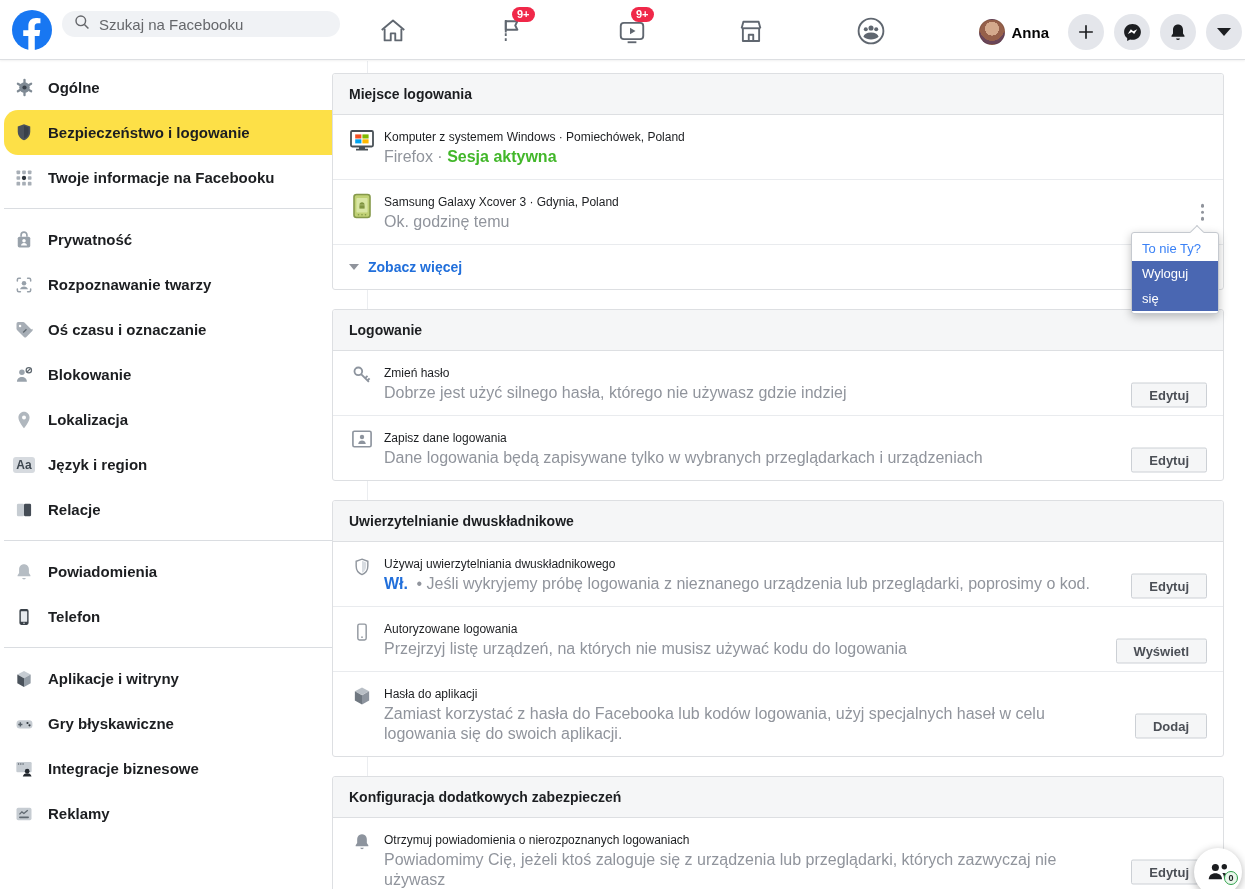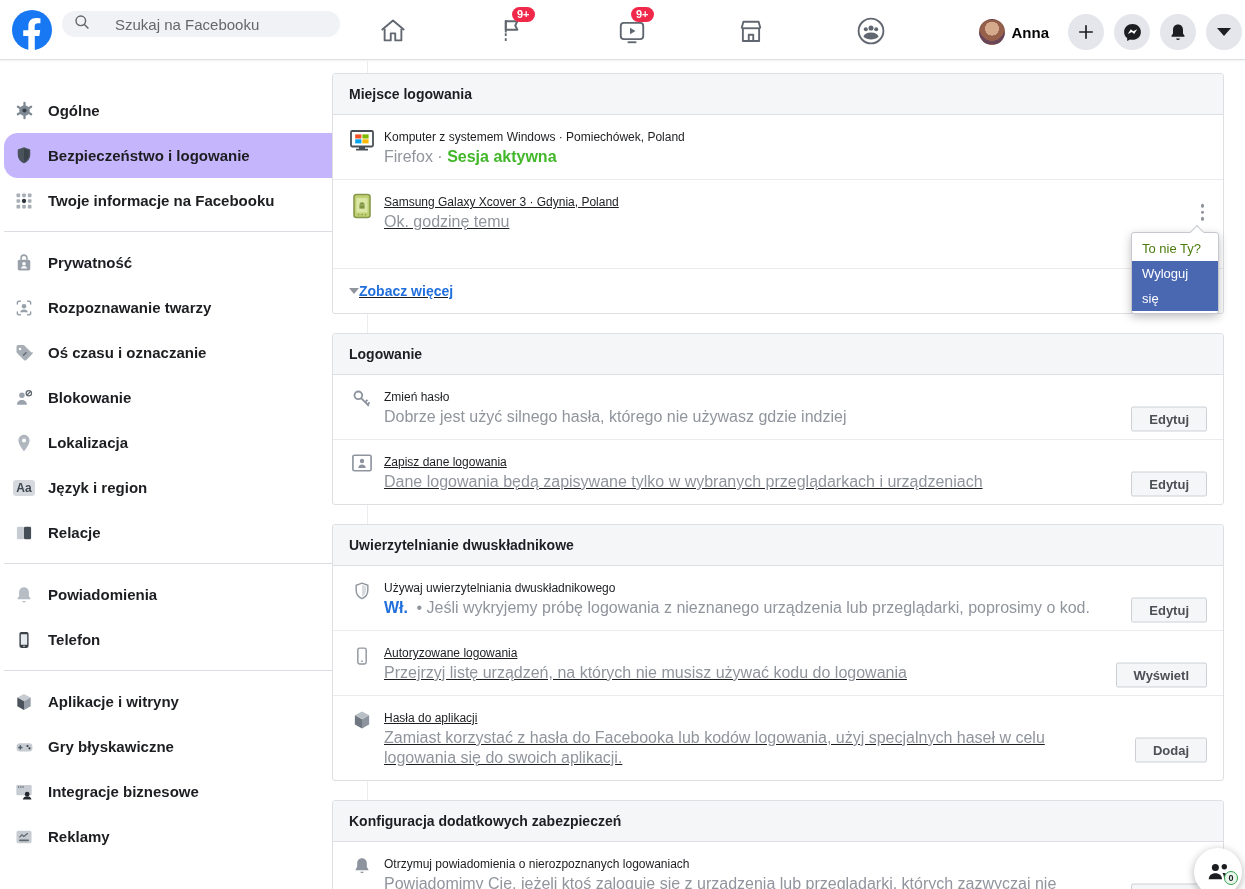--- a/index.html
+++ b/index.html
@@ -4,21 +4,21 @@
 <style>
   * { box-sizing: border-box; margin: 0; padding: 0; }
   html,body { width:1245px; height:889px; overflow:hidden; background:#fff;
     font-family:"Liberation Sans","DejaVu Sans",sans-serif; color:#1c1e21; }
 
   
   .topbar { position:fixed; top:0; left:0; width:1245px; height:60px; background:#fff;
     border-bottom:1px solid #dddfe2; box-shadow:0 1px 2px rgba(0,0,0,.06); z-index:50; }
   .fb-logo { position:absolute; left:12px; top:10px; width:40px; height:40px; cursor:pointer; }
   .search-pill { position:absolute; left:62px; top:11px; width:278px; height:26px;
-    background:#f0f2f5; border-radius:19px; display:flex; align-items:center; padding-left:12px; gap:25px; }
+    background:#f0f2f5; border-radius:19px; display:flex; align-items:center; padding-left:12px; gap:9px; }
   .search-pill input { border:none; outline:none; background:transparent; font-size:15px; width:220px;
     font-family:inherit; color:#050505; }
   .search-pill input::placeholder { color:#65676b; }
   .nav-ic { position:absolute; top:15px; width:32px; height:32px; display:flex; align-items:center;
     justify-content:center; cursor:pointer; }
   .nav-badge { position:absolute; top:-8px; left:15px; background:#f02849; color:#fff; font-size:11px;
     font-weight:700; line-height:15px; padding:0 5px; border-radius:9px; }
   .topright { position:absolute; right:0; top:0; height:64px; display:flex; align-items:center;
     gap:10px; padding-right:3px; }
   .me { display:flex; align-items:center; gap:7px; margin-right:9px; cursor:pointer; }
@@ -26,60 +26,60 @@
     background:radial-gradient(circle at 50% 36%, #d4a98c 0 35%, #96604a 36% 62%, #6b4658 63%);
     border:1px solid rgba(0,0,0,.1); }
   .me-name { font-size:15px; font-weight:700; color:#050505; }
   .circle-btn { width:36px; height:36px; border-radius:50%; background:#e4e6eb; display:flex;
     align-items:center; justify-content:center; cursor:pointer; }
   .tri-down { width:0; height:0; border-left:7px solid transparent; border-right:7px solid transparent;
     border-top:8px solid #1c1e21; }
 
   
   .sidebar { position:fixed; top:61px; left:0; width:368px; bottom:0; background:#fff;
-    border-right:1px solid #ebedf0; padding-top:27px; }
+    border-right:1px solid #ebedf0; padding-top:4px; }
   .s-item { height:45px; display:flex; align-items:center; gap:12px; margin:0 16px 0 4px;
     padding:0 8px; border-radius:6px; cursor:pointer; }
-  .s-item.selected { background:#c4b5fd;border-radius:14px; }
+  .s-item.selected { background:#fde047;border-radius:14px; }
   .s-ic { width:24px; display:flex; justify-content:center; align-items:center; }
   .s-label { font-size:15px; font-weight:700; color:#1c1e21; white-space:nowrap; }
   .s-div { height:1px; background:#dadde1; margin:8px 16px 8px 4px; }
   .aa-badge { background:#d6dadf; color:#3e4750; font-size:12px; font-weight:700; border-radius:3px;
     padding:1px 3px; }
 
   
   .main { position:absolute; left:332px; top:73px; width:892px; }
   .card { border:1px solid #dddfe2; border-radius:3px; margin-bottom:19px; background:#fff; position:relative; }
   .card-h { background:#f5f6f7; border-bottom:1px solid #dddfe2; padding:12px 16px; font-size:14px;
     font-weight:700; border-radius:3px 3px 0 0; }
   .row { display:flex; align-items:flex-start; padding:12px 16px; position:relative; }
-  .row + .row { border-top:1px solid #e9ebee;text-decoration:underline; }
+  .row + .row { border-top:1px solid #e9ebee; }
   .m-ic { width:26px; margin-right:9px; display:flex; justify-content:center; padding-top:1px; flex:none; }
   .row-title { font-size:12px; line-height:20px; color:#1c1e21; }
   .row-desc, .row-sub { font-size:16px; line-height:20px; color:#90949c; padding-right:110px; }
   .green { color:#42b72a; font-weight:700; }
   .blue { color:#216fdb; font-weight:700; }
   .row-desc .after-status { margin-left:4px; }
   .btn { position:absolute; right:16px; top:50%; transform:translateY(-50%); background:#f5f6f7;
     border:1px solid #ccd0d5; border-radius:2px; color:#4b4f56; font-weight:600; font-size:13px;
     padding:4px 17px; font-family:inherit; cursor:pointer; white-space:nowrap;margin-top:12px; }
-  .see-more { padding:14px 16px; display:flex; align-items:center; cursor:pointer;margin-top:24px; }
+  .see-more { padding:14px 16px; display:flex; align-items:center; gap:9px; cursor:pointer; }
   .caret-sm { width:0; height:0; border-left:5px solid transparent; border-right:5px solid transparent;
     border-top:6px solid #90949c; }
   .see-more a { color:#216fdb; font-weight:700; font-size:14px; text-decoration:none; cursor:pointer; }
   .dots { position:absolute; right:14px; top:50%; transform:translateY(-50%); display:flex;
     flex-direction:column; gap:3px; padding:5px; cursor:pointer; }
   .dots i { width:3.5px; height:3.5px; border-radius:50%; background:#90949c; }
 
   .popup { position:absolute; top:158px; right:4px; width:88px; background:#fff;
     border:1px solid #c5c9cf; border-radius:3px; box-shadow:0 3px 10px rgba(0,0,0,.25);
     z-index:20; padding:3px 0 2px; }
   .popup-arrow { position:absolute; top:-6px; right:16px; width:10px; height:10px; background:#fff;
     border-left:1px solid #c5c9cf; border-top:1px solid #c5c9cf; transform:rotate(45deg); }
-  .popup-item { font-size:13px; line-height:25px; padding:0 10px; color:#4d7c0f; cursor:pointer; }
+  .popup-item { font-size:13px; line-height:25px; padding:0 10px; color:#3b82f6; cursor:pointer; }
   .popup-item.active { background:#4a67b2; color:#fff; }
 
   .contacts-fab { position:fixed; right:3px; bottom:-7px; width:48px; height:48px; border-radius:50%;
     background:#fff; box-shadow:0 2px 8px rgba(0,0,0,.3); display:flex; align-items:center;
     justify-content:center; z-index:60; cursor:pointer; }
   .fab-badge { position:absolute; right:4px; bottom:11px; width:14px; height:14px; border-radius:50%;
     background:#eaf7ec; border:1.5px solid #31a24c; color:#1c1e21; font-size:9px; font-weight:700;
     display:flex; align-items:center; justify-content:center; }
   .stub-row { height:40px; border-top:1px solid #e9ebee; }
 </style>

